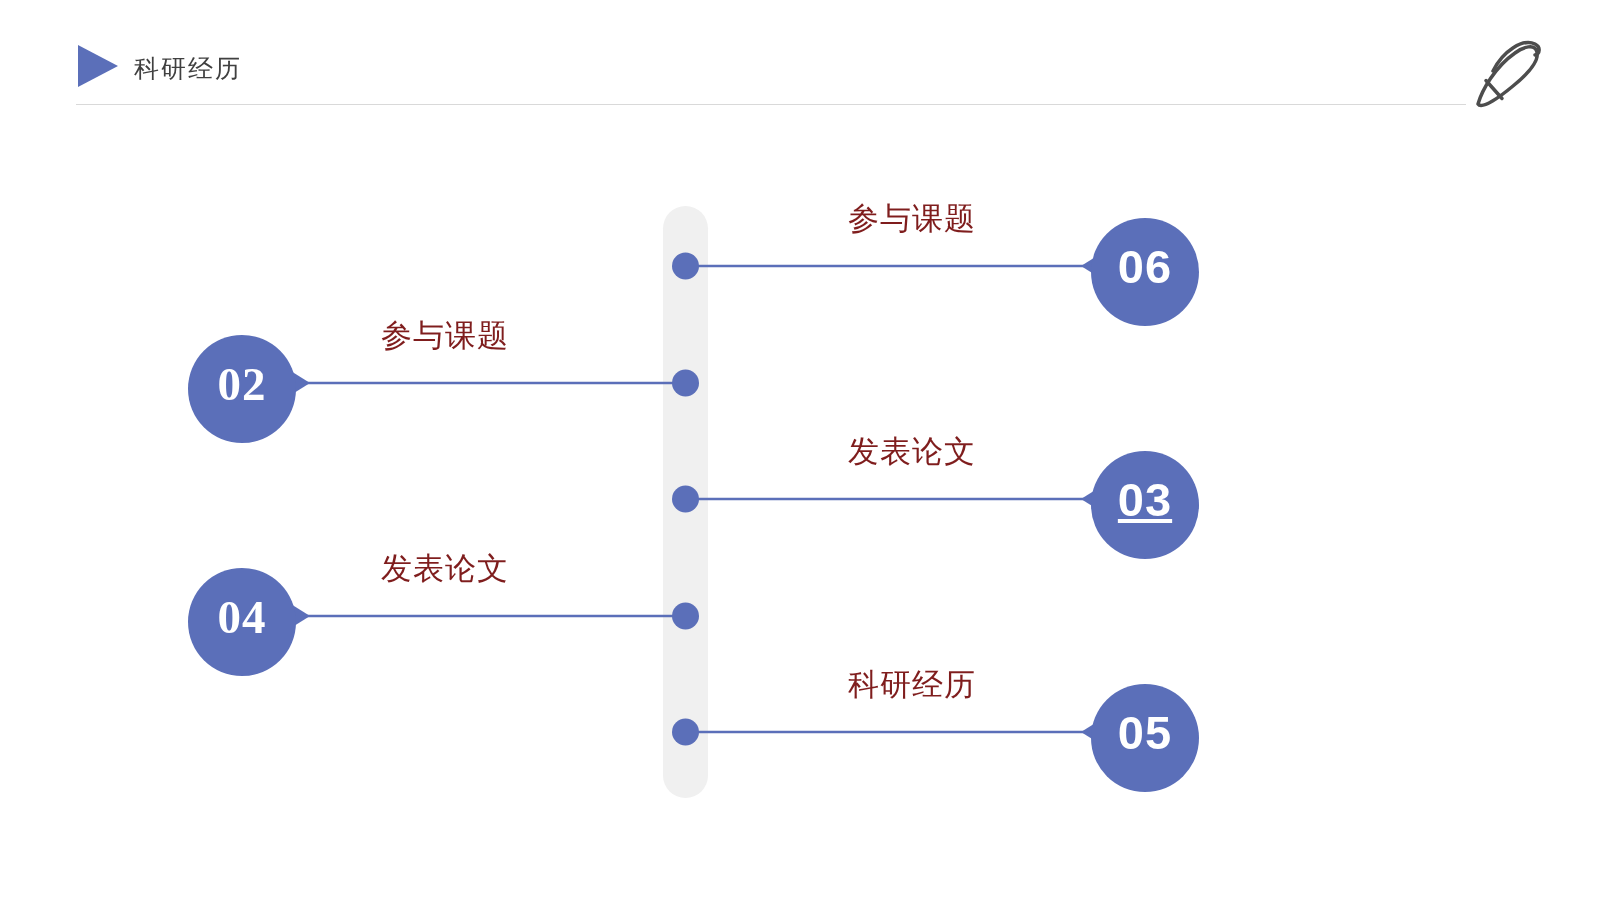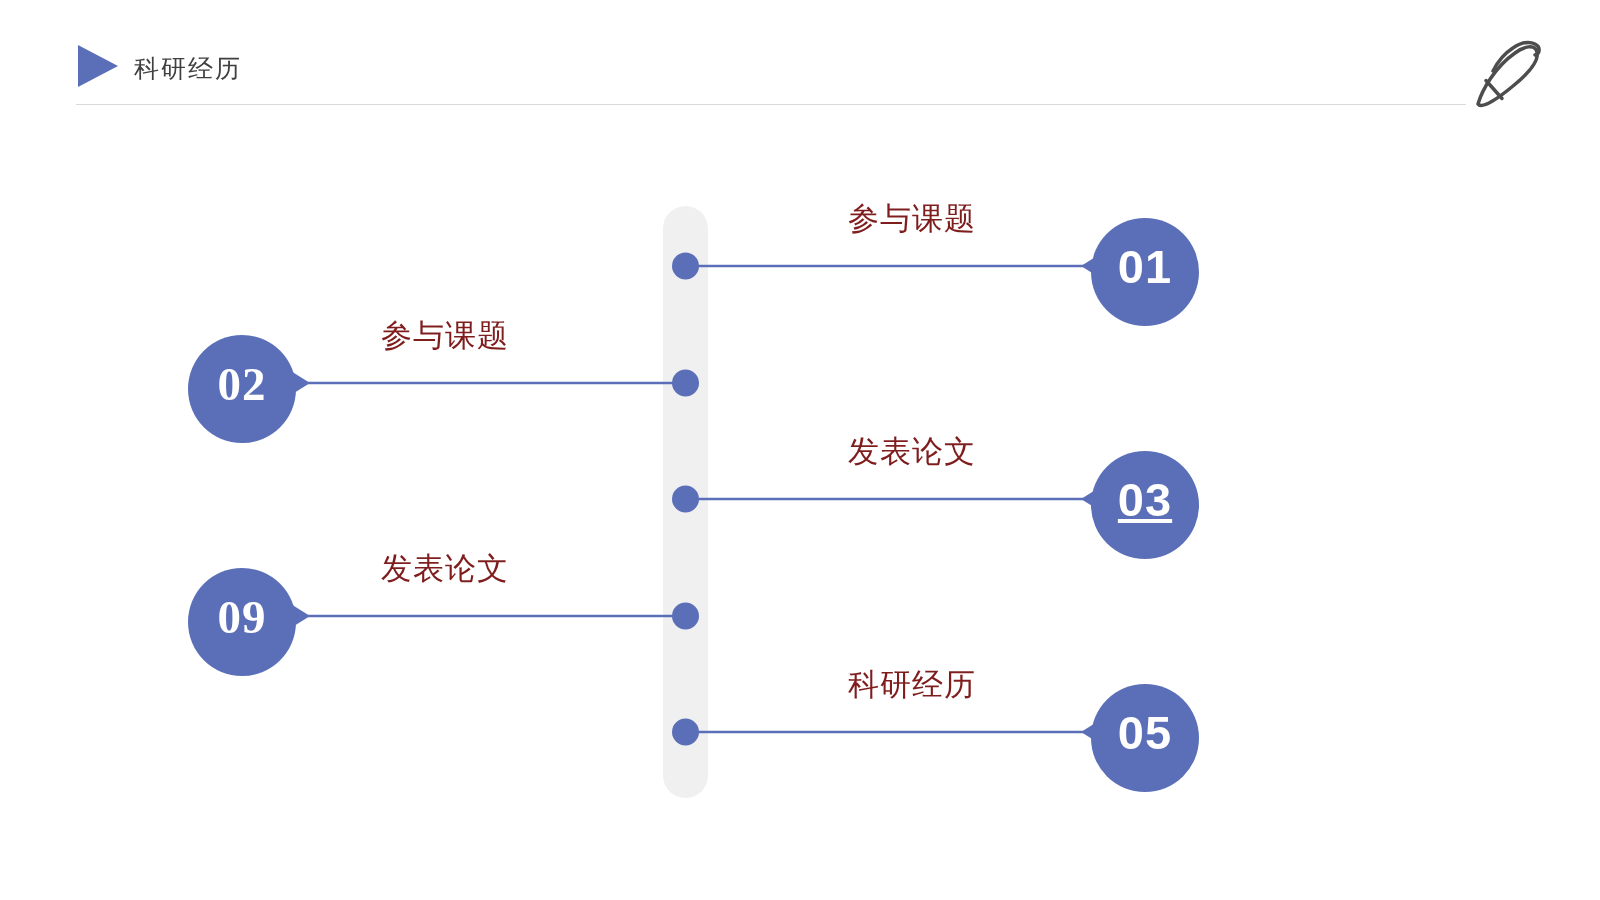--- a/index.html
+++ b/index.html
@@ -86,25 +86,25 @@
 
     <circle cx="1145" cy="272" r="54"></circle>
     <circle cx="242" cy="389" r="54"></circle>
     <circle cx="1145" cy="505" r="54"></circle>
     <circle cx="242" cy="622" r="54"></circle>
     <circle cx="1145" cy="738" r="54"></circle>
   </g>
 </svg>
 
 <div class="abs item-label lbl-right r1-lbl">参与课题</div>
-<div class="abs item-number num-right r1-num">01</div>
+<div class="abs item-number num-right r1-num">06</div>
 
 <div class="abs item-label lbl-left r2-lbl">参与课题</div>
 <div class="abs item-number num-left r2-num">02</div>
 
 <div class="abs item-label lbl-right r3-lbl">发表论文</div>
 <div class="abs item-number num-right r3-num">03</div>
 
 <div class="abs item-label lbl-left r4-lbl">发表论文</div>
-<div class="abs item-number num-left r4-num">09</div>
+<div class="abs item-number num-left r4-num">04</div>
 
 <div class="abs item-label lbl-right r5-lbl">科研经历</div>
 <div class="abs item-number num-right r5-num">05</div>
 
 </body></html>

